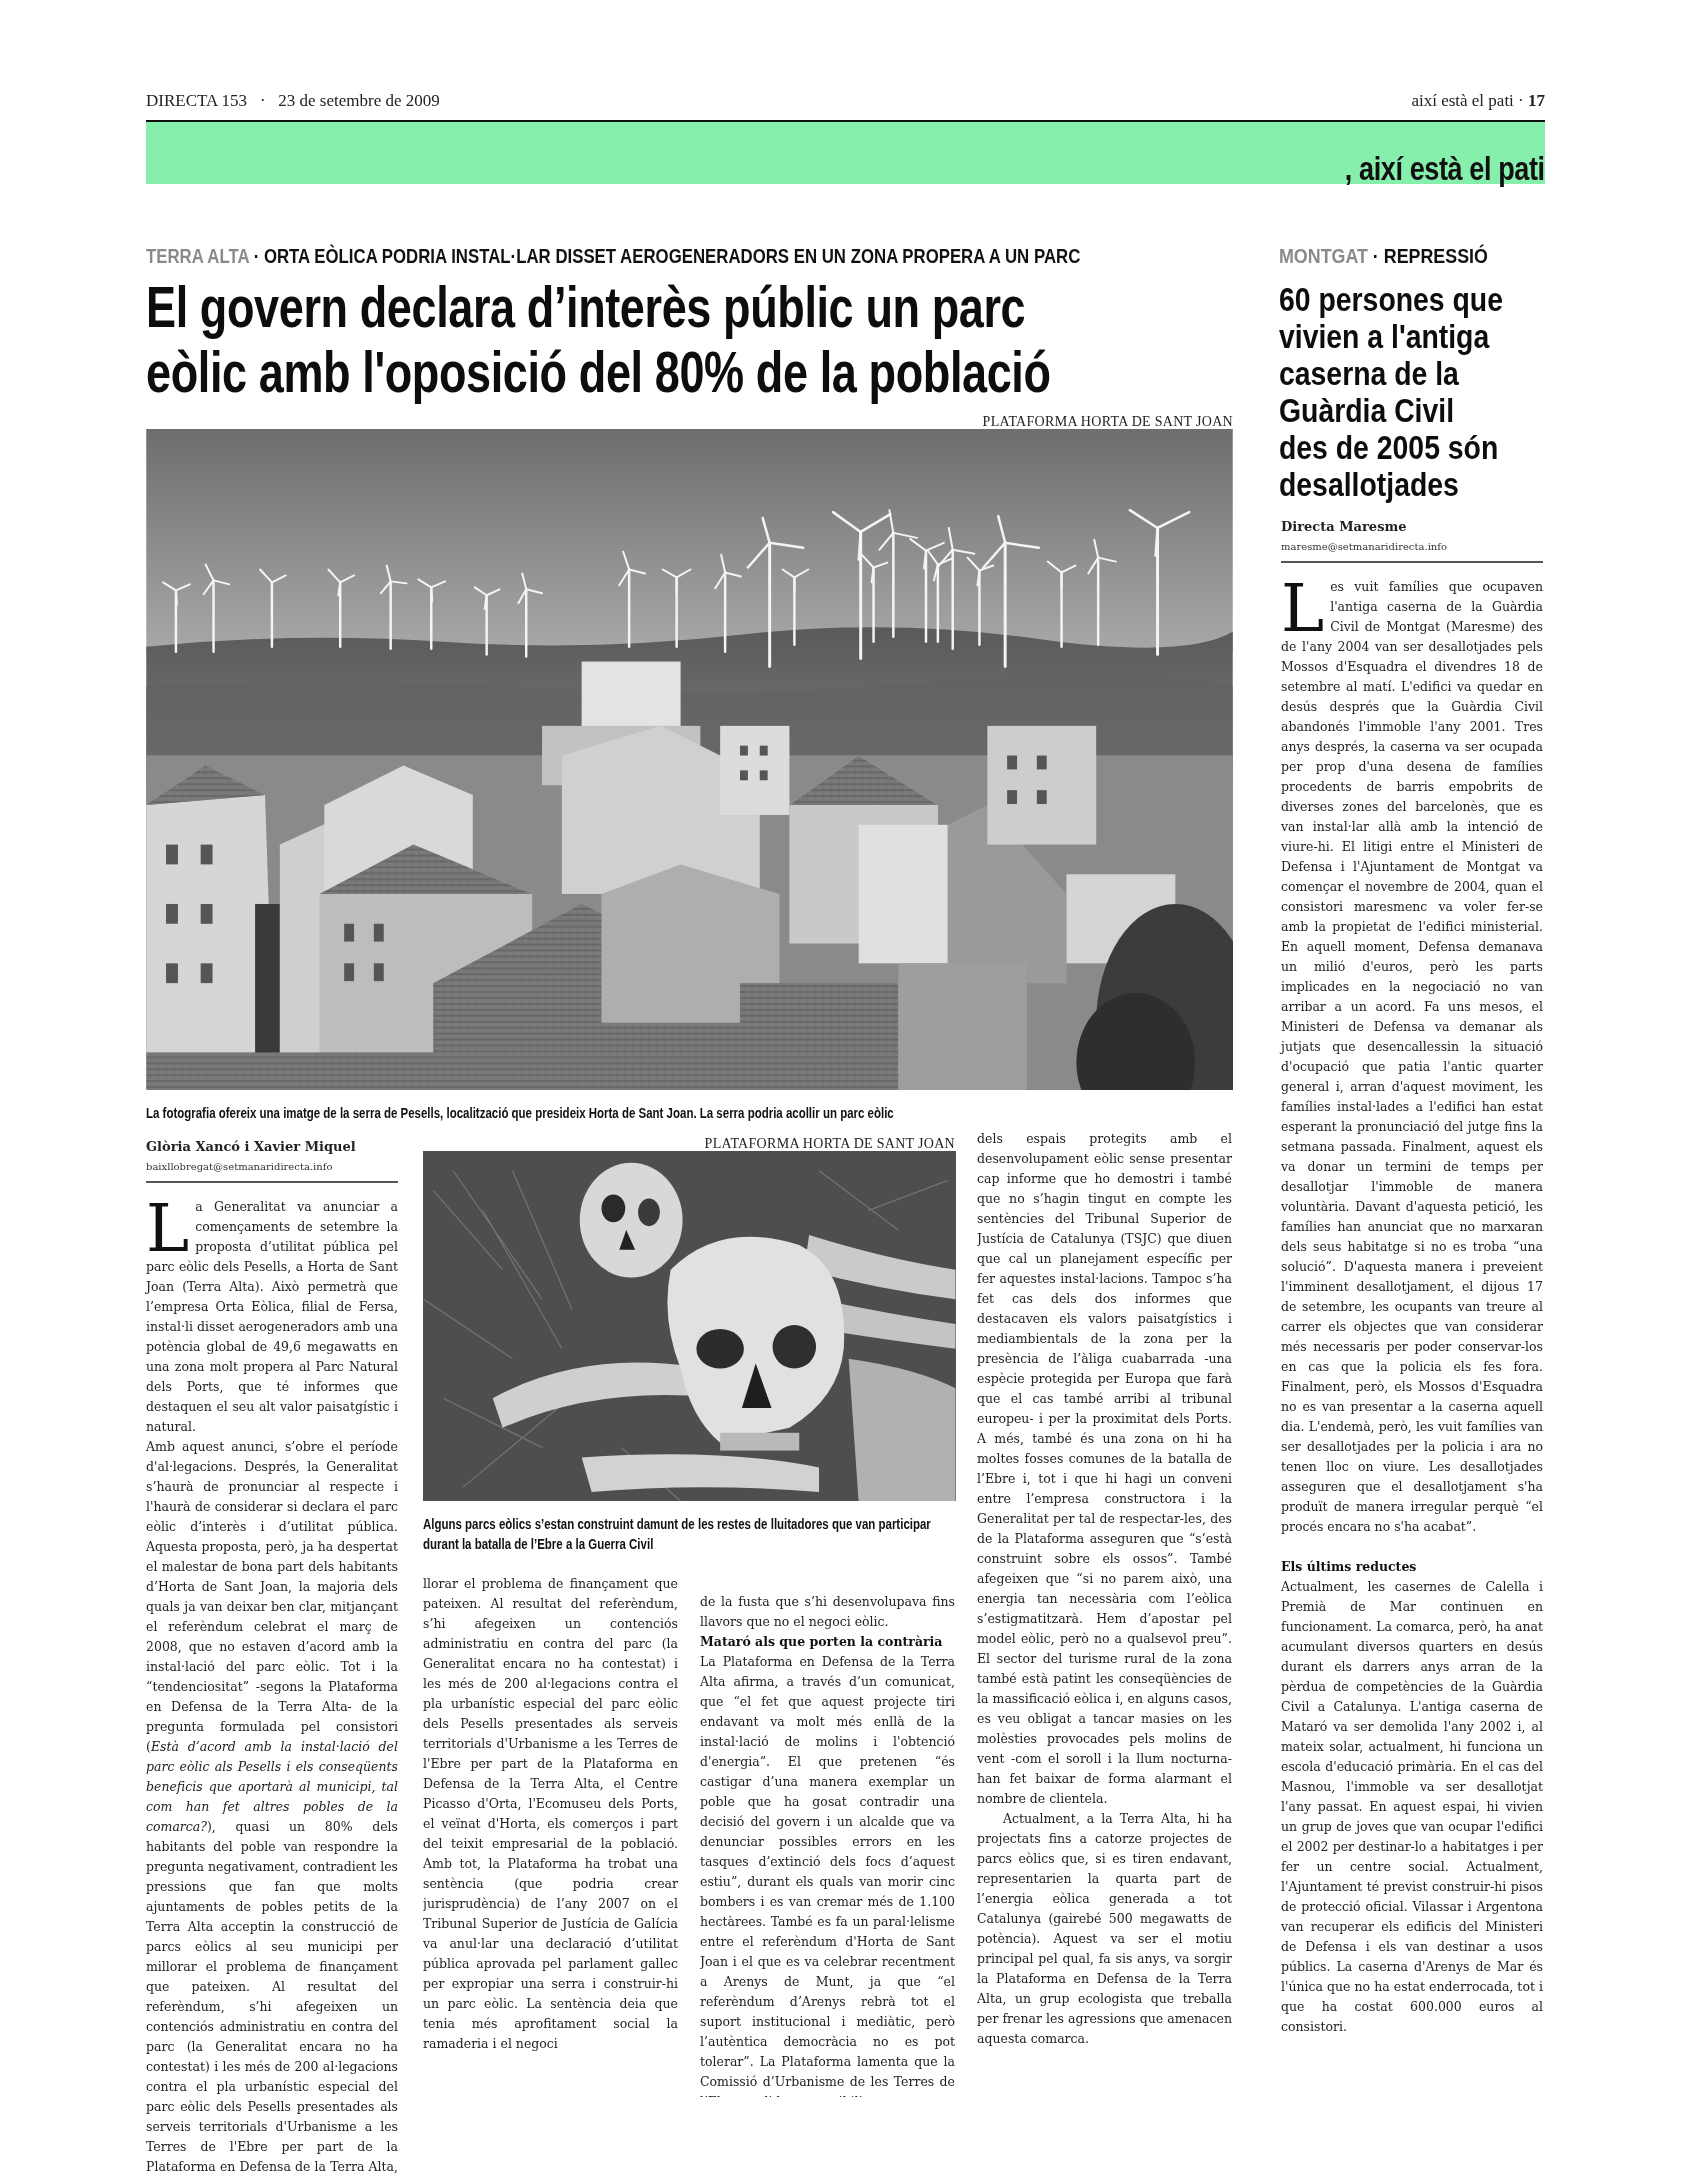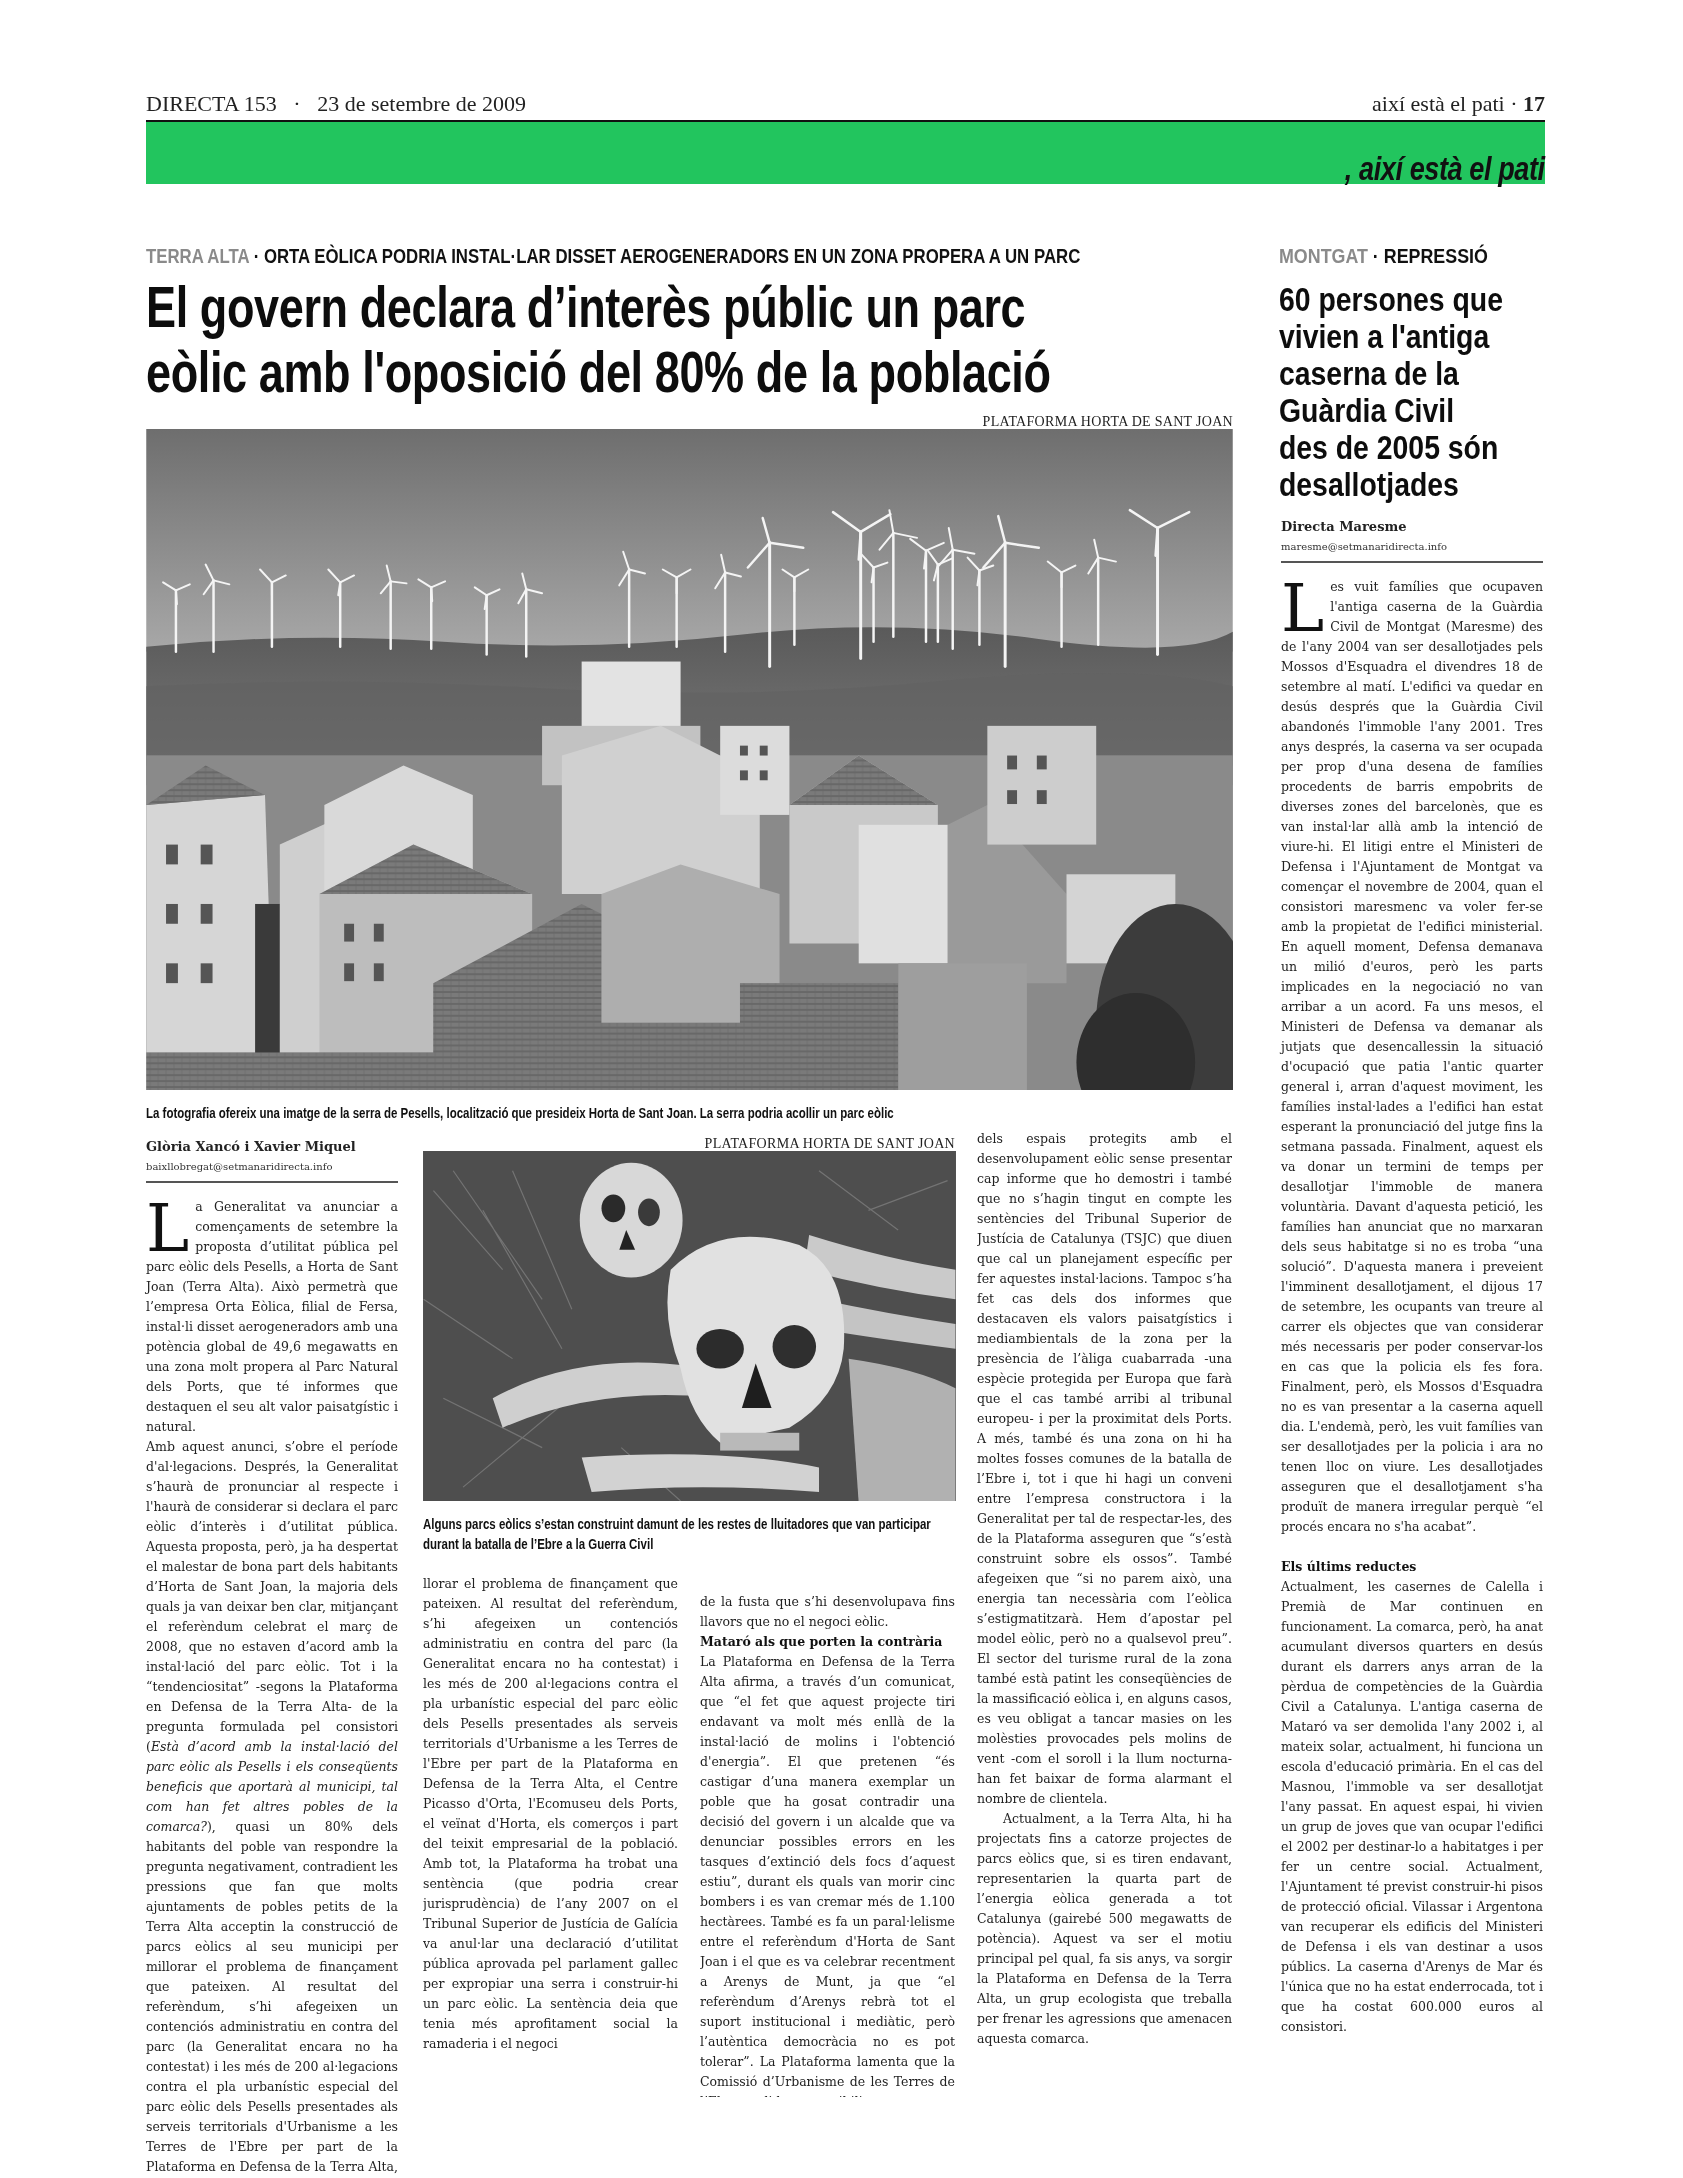--- a/index.html
+++ b/index.html
@@ -1,25 +1,25 @@
 <!DOCTYPE html>
 <html><head>
 <meta charset="utf-8">
 <style>
   * { box-sizing: border-box; margin: 0; padding: 0; }
   html, body { width: 1683px; height: 2178px; background: #ffffff; }
   body { position: relative; font-family: "DejaVu Serif", serif; color: #1a1a1a; overflow: hidden; }
 
   .runhead { position: absolute; left: 146px; top: 91px; width: 1399px; height: 30px;
-    font-family: "Liberation Serif", serif; font-size: 22px; color: #222; }
+    font-family: "Liberation Serif", serif; font-size: 17px; color: #222; }
   .runhead .left { position: absolute; left: 0; top: 0; }
   .runhead .right { position: absolute; right: 0; top: 0; }
   .runhead .right b { font-weight: bold; }
   .toprule { position: absolute; left: 146px; top: 120px; width: 1399px; height: 2px; background: #111; }
-  .band { position: absolute; left: 146px; top: 122px; width: 1399px; height: 62px; background: #22c55e; font-style: italic; }
+  .band { position: absolute; left: 146px; top: 122px; width: 1399px; height: 62px; background: #86efac; }
   .band-title { position: absolute; right: 0; top: 28px; font-family: "Liberation Sans", sans-serif;
     font-weight: bold; font-size: 33px; color: #111; letter-spacing: -0.5px; transform: scaleX(0.82); transform-origin: right center; white-space: nowrap; }
 
   .kicker { position: absolute; font-family: "Liberation Sans", sans-serif; font-weight: bold;
     font-size: 21px; white-space: nowrap; transform-origin: left center; }
   .kicker .place { color: #8a8a8a; }
   .kicker .sep, .kicker .topic { color: #111; }
 
   .headline { position: absolute; font-family: "Liberation Sans", sans-serif; font-weight: bold;
     color: #0d0d0d; white-space: nowrap; transform-origin: left top; }

